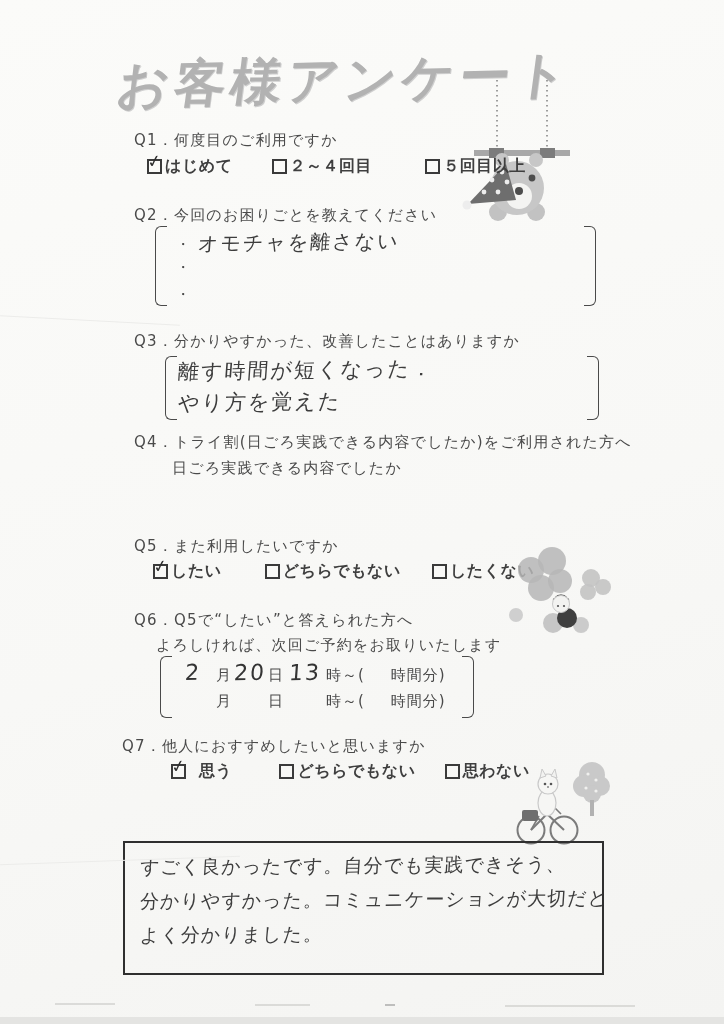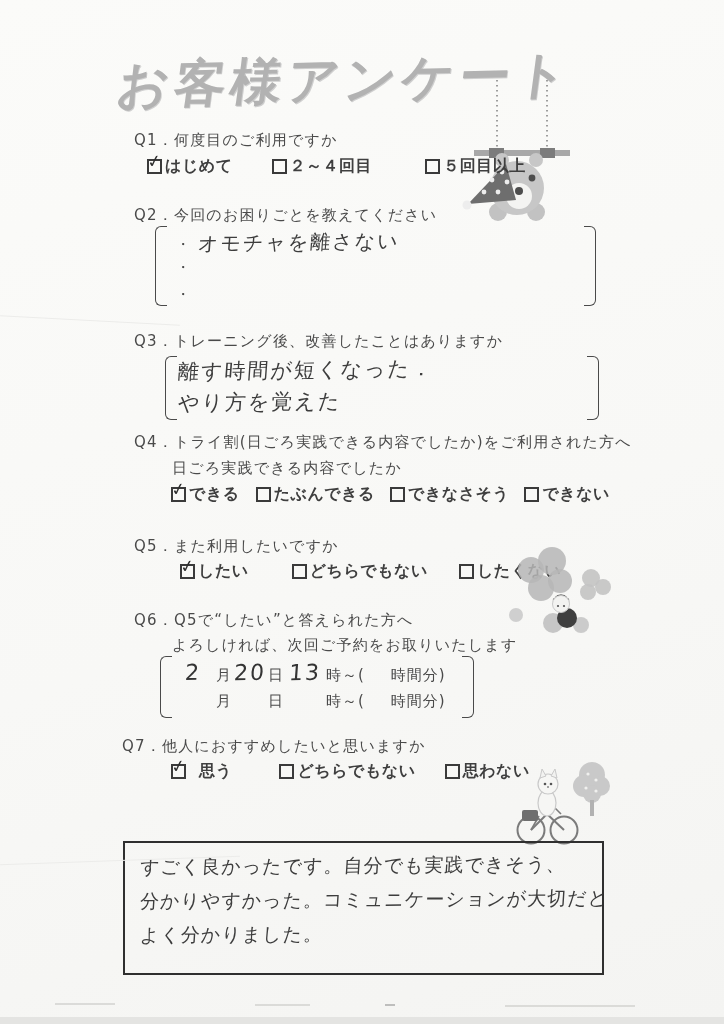--- a/index.html
+++ b/index.html
@@ -117,49 +117,31 @@
   <div class="abs" style="left:176px;top:229px;">
     <span class="bullet">・</span><span class="hw" style="display:inline-block;">オモチャを離さない</span>
   </div>
   <div class="abs" style="left:176px;top:257px;">
     <span class="bullet">・</span><span class="hw" style="display:inline-block;"></span>
   </div>
   <div class="abs" style="left:176px;top:284px;">
     <span class="bullet">・</span><span class="hw" style="display:inline-block;"></span>
   </div>
 
-  <div class="abs qlabel" style="left:134px;top:332px;">Q3．トレーニング後、改善したことはありますか</div>
+  <div class="abs qlabel" style="left:134px;top:332px;">Q3．分かりやすかった、改善したことはありますか</div>
   <div class="br l" style="left:165px;top:356px;height:62px;"></div>
   <div class="br r" style="left:587px;top:356px;height:62px;"></div>
   <div class="abs hw" style="left:178px;top:356px;font-size:21px;">離す時間が短くなった．</div>
   <div class="abs hw" style="left:178px;top:388px;font-size:21px;">やり方を覚えた</div>
 
   <div class="abs qlabel" style="left:134px;top:433px;">Q4．トライ割(日ごろ実践できる内容でしたか)をご利用された方へ</div>
   <div class="abs qlabel" style="left:172px;top:459px;">日ごろ実践できる内容でしたか</div>
-  <div class="abs" style="left:171px;top:484px;">
-    <span class="opt" style="margin-right:11px;">
-      <span class="cb on"></span>
-      <span>できる</span>
-    </span>
-    <span class="opt" style="margin-right:10px;">
-      <span class="cb"></span>
-      <span>たぶんできる</span>
-    </span>
-    <span class="opt" style="margin-right:10px;">
-      <span class="cb"></span>
-      <span>できなさそう</span>
-    </span>
-    <span class="opt">
-      <span class="cb"></span>
-      <span>できない</span>
-    </span>
-  </div>
 
   <div class="abs qlabel" style="left:134px;top:537px;">Q5．また利用したいですか</div>
-  <div class="abs" style="left:180px;top:561px;">
+  <div class="abs" style="left:153px;top:561px;">
     <span class="opt" style="margin-right:38px;">
       <span class="cb on"></span>
       <span>したい</span>
     </span>
     <span class="opt" style="margin-right:26px;">
       <span class="cb"></span>
       <span>どちらでもない</span>
     </span>
     <span class="opt">
       <span class="cb"></span>
@@ -181,21 +163,21 @@
       <circle cx="86" cy="90" r="8" fill="#c3c3c3" opacity="0.85"></circle>
       <circle cx="72" cy="83" r="10" fill="#3f3f3f"></circle>
       <circle cx="66" cy="69" r="8.5" fill="#f3f3f1" stroke="#c9c9c9" stroke-width="1"></circle>
       <path d="M57.5 68 A8.5 8.5 0 0 1 74.5 68 L74 64 Q66 56 58 64 Z" fill="#2c2c2c"></path>
       <circle cx="63" cy="71" r="1.1" fill="#555"></circle>
       <circle cx="69" cy="71" r="1.1" fill="#555"></circle>
     </svg>
   </div>
 
   <div class="abs qlabel" style="left:134px;top:611px;">Q6．Q5で“したい”と答えられた方へ</div>
-  <div class="abs qlabel" style="left:172px;top:636px;">よろしければ、次回ご予約をお取りいたします</div>
+  <div class="abs qlabel" style="left:156px;top:636px;">よろしければ、次回ご予約をお取りいたします</div>
   <div class="br l" style="left:160px;top:656px;height:60px;"></div>
   <div class="br r" style="left:462px;top:656px;height:60px;"></div>
   <div class="abs q6row" style="left:170px;top:660px;">
     <span class="slot m hw">2</span>
     <span>月</span>
     <span class="slot d hw">20</span>
     <span>日</span>
     <span class="slot h hw">13</span>
     <span>時～(</span>
     <span class="spacer"></span>

